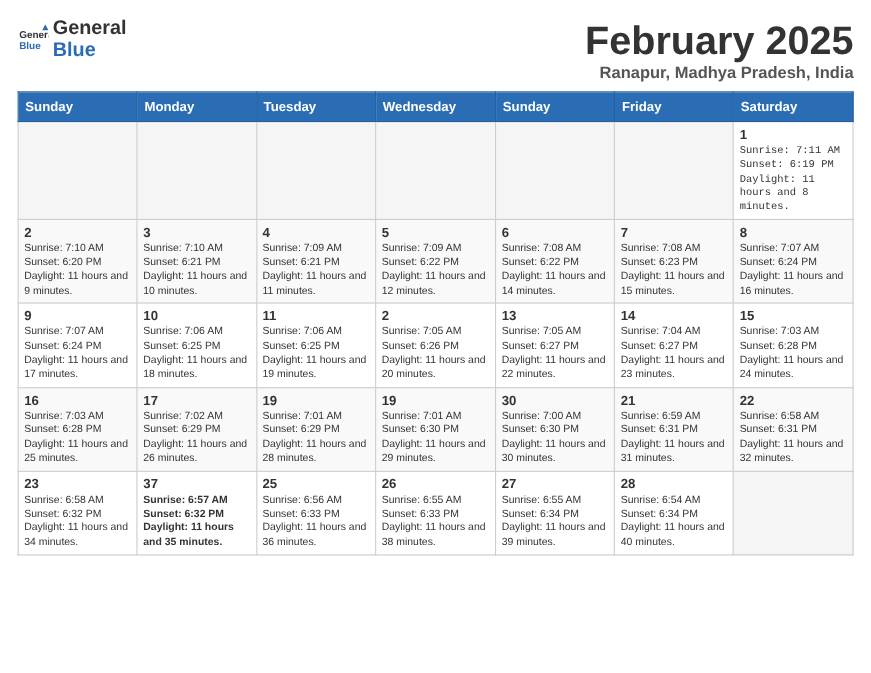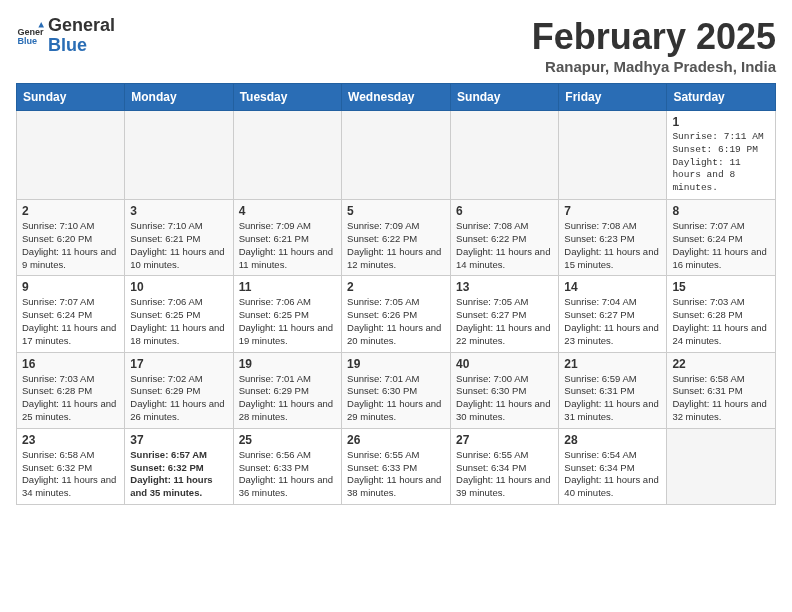--- a/index.html
+++ b/index.html
@@ -247,21 +247,21 @@
 Sunset: 6:29 PM
 Daylight: 11 hours and 28 minutes.</div>
         </td>
         <td>
           <span class="day-number">19</span>
           <div class="day-info" style="white-space: pre-line;">Sunrise: 7:01 AM
 Sunset: 6:30 PM
 Daylight: 11 hours and 29 minutes.</div>
         </td>
         <td>
-          <span class="day-number">40</span>
+          <span class="day-number">30</span>
           <div class="day-info" style="white-space: pre-line;">Sunrise: 7:00 AM
 Sunset: 6:30 PM
 Daylight: 11 hours and 30 minutes.</div>
         </td>
         <td>
           <span class="day-number">21</span>
           <div class="day-info" style="white-space: pre-line;">Sunrise: 6:59 AM
 Sunset: 6:31 PM
 Daylight: 11 hours and 31 minutes.</div>
         </td>

